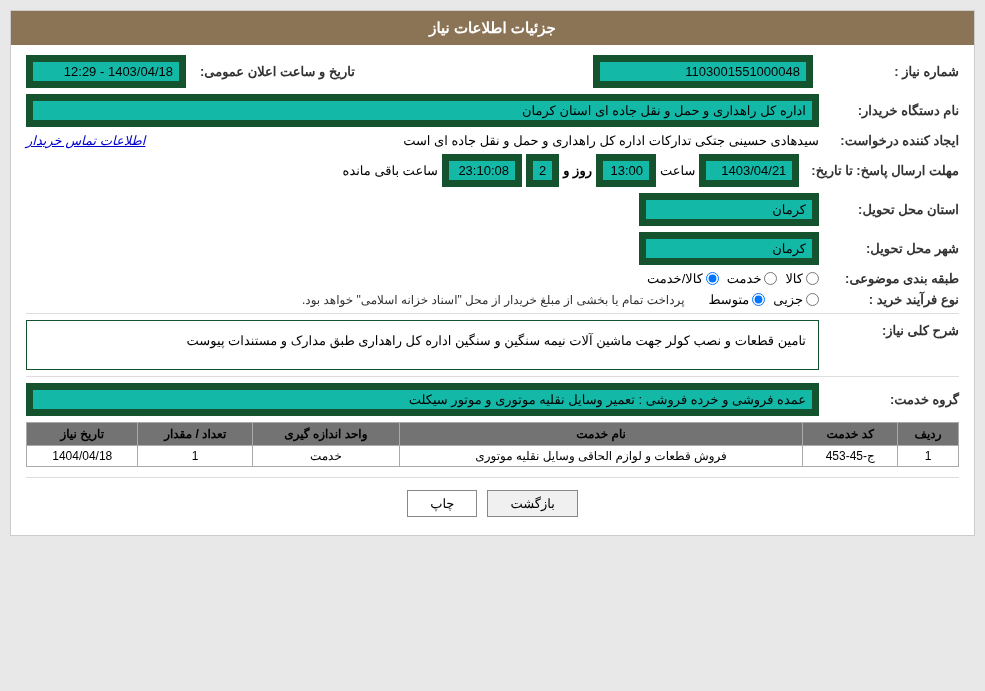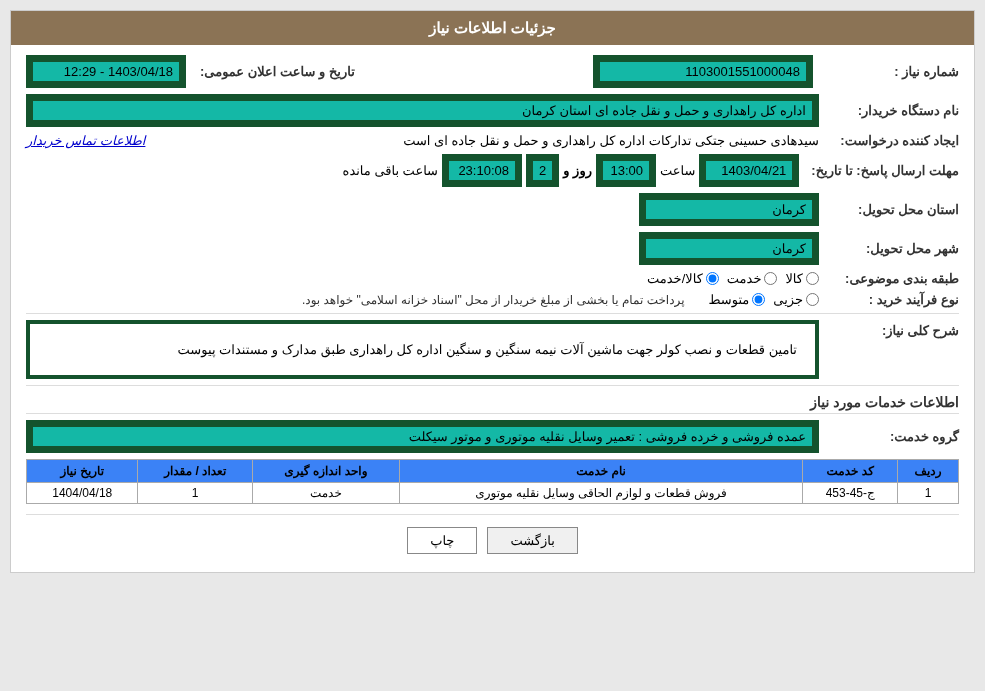--- a/index.html
+++ b/index.html
@@ -66,36 +66,36 @@
     }
     .section-title {
       font-weight: bold;
       font-size: 14px;
       color: #333;
       margin: 8px 0 6px 0;
       border-bottom: 1px solid #ddd;
       padding-bottom: 3px;
     }
     .description-box {
-      border: 4px solid #14532d;
+      border: 1px solid #14532d;
       width: 100%;
-      padding: 18px;
+      padding: 12px;
       min-height: 50px;
       background: #fff;
       direction: rtl;
       text-align: right;
     }
     table.data-table {
       width: 100%;
       border-collapse: collapse;
       margin-top: 6px;
       font-size: 12px;
     }
     table.data-table th {
-      background: #3b82f6;
+      background: #737373;
       border: 1px solid #aaa;
       padding: 4px 6px;
       text-align: center;
     }
     table.data-table td {
       border: 1px solid #aaa;
       padding: 3px 6px;
       text-align: center;
     }
     .buyer-notes-box {
@@ -229,21 +229,20 @@
 
     <hr class="divider">
 
     <div class="row-group">
       <span class="label" style="min-width:140px; padding-top:3px;">شرح کلی نیاز:</span>
       <div class="description-box">تامین قطعات و نصب کولر جهت ماشین آلات نیمه سنگین و سنگین اداره کل راهداری طبق مدارک و مستندات پیوست</div>
     </div>
 
     <hr class="divider">
 
-    <div class="section-title">اطلاعات خدمات مورد نیاز</div>
 
     <div class="row">
       <span class="label">گروه خدمت:</span>
       <span class="value-box" style="flex:1;">عمده فروشی و خرده فروشی : تعمیر وسایل نقلیه موتوری و موتور سیکلت</span>
     </div>
 
     <table class="data-table">
       <thead>
         <tr>
           <th>ردیف</th>

